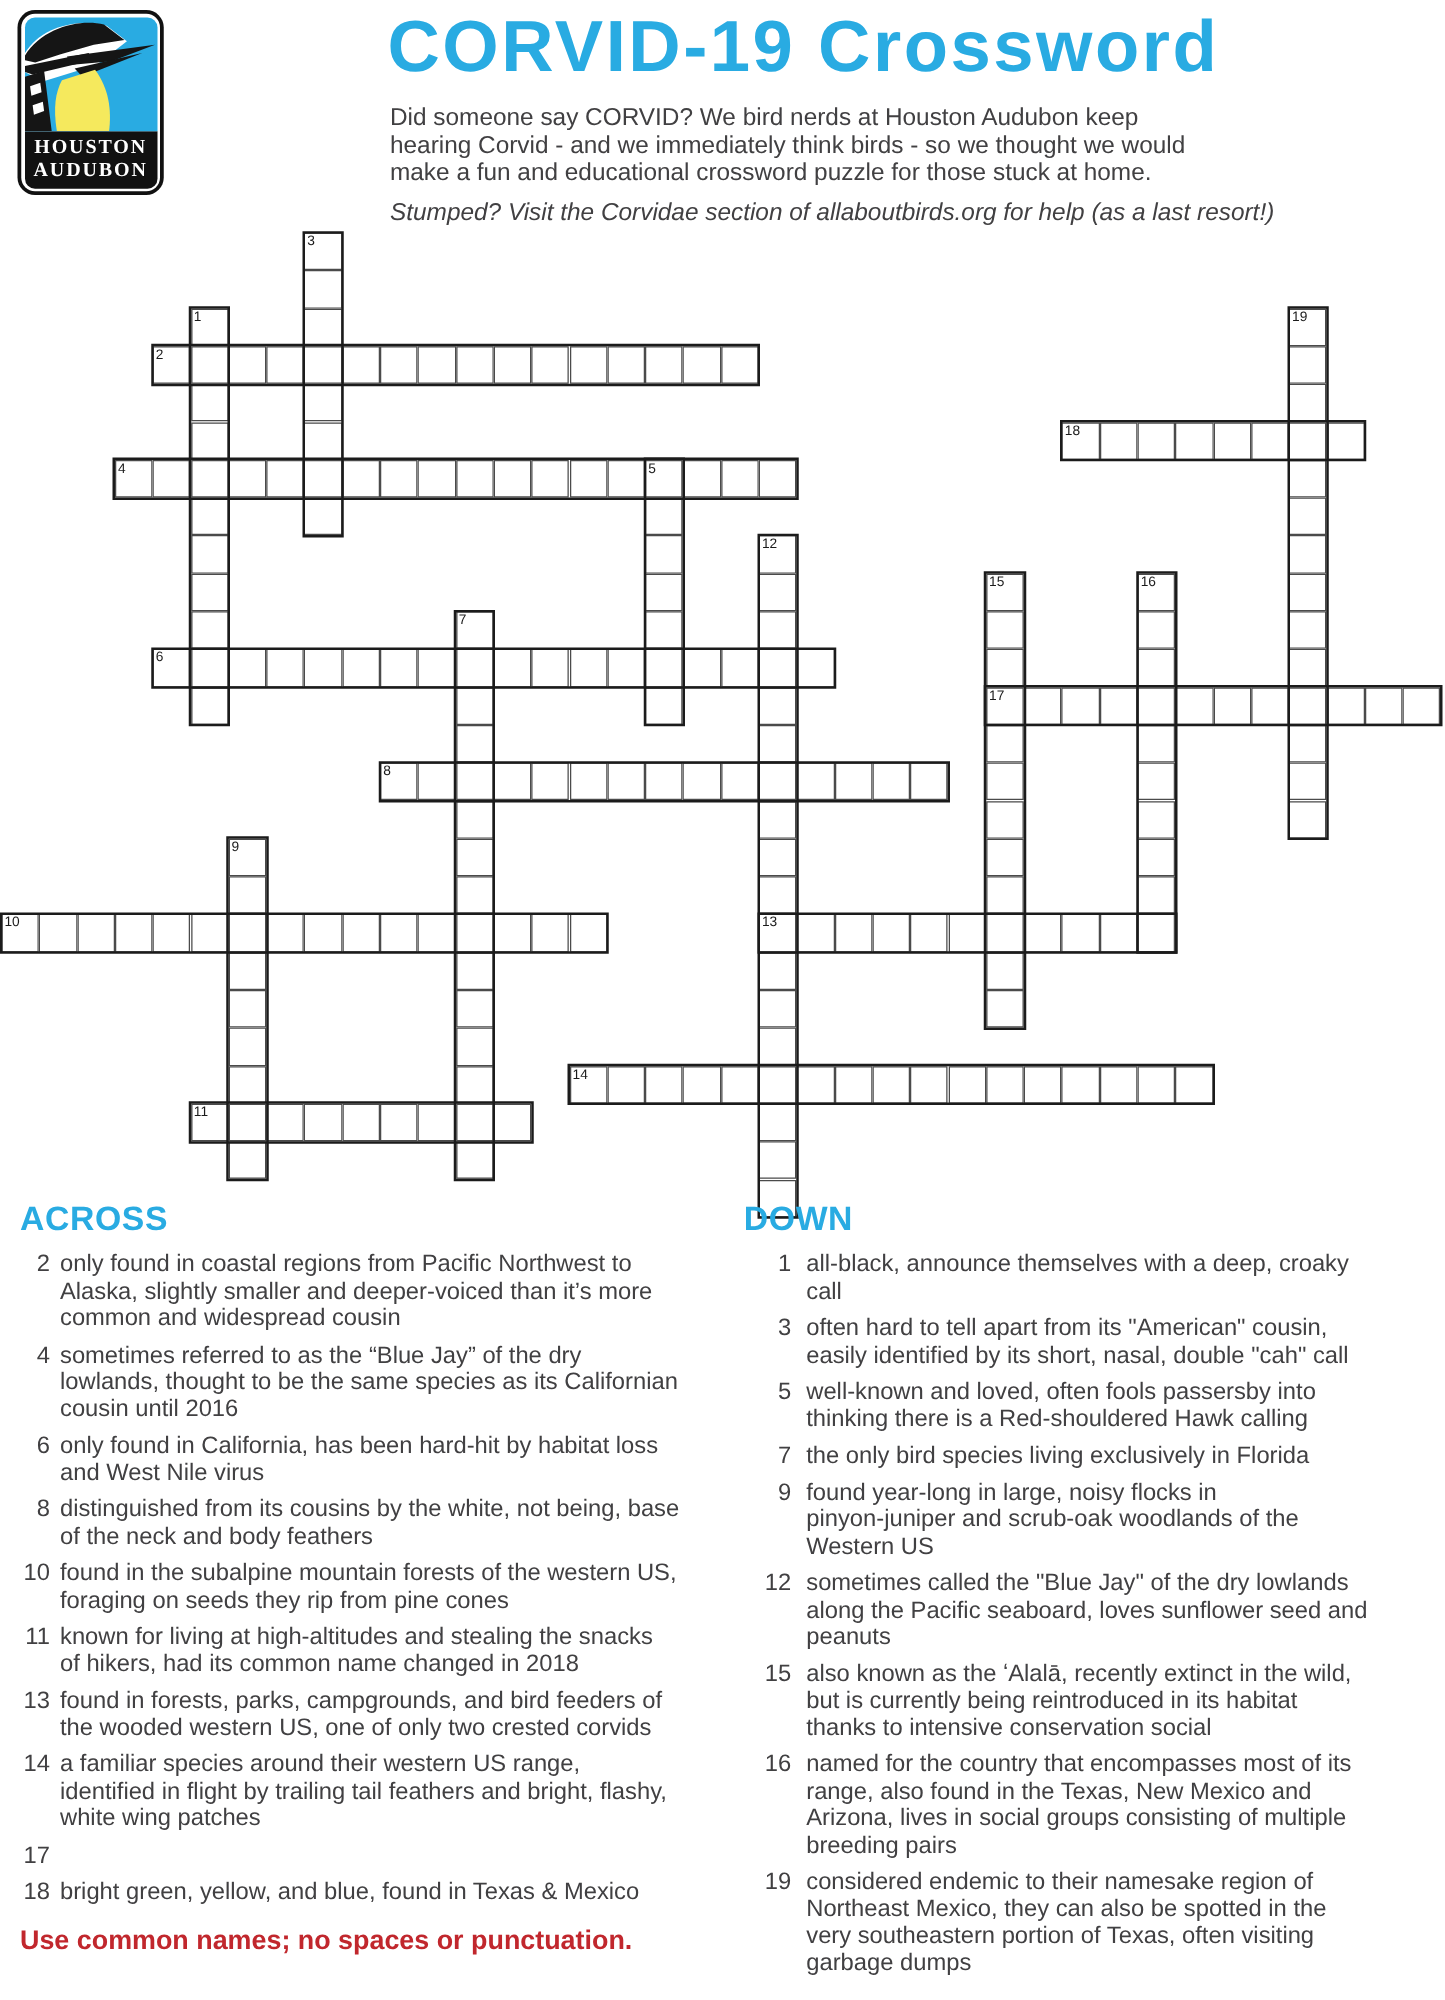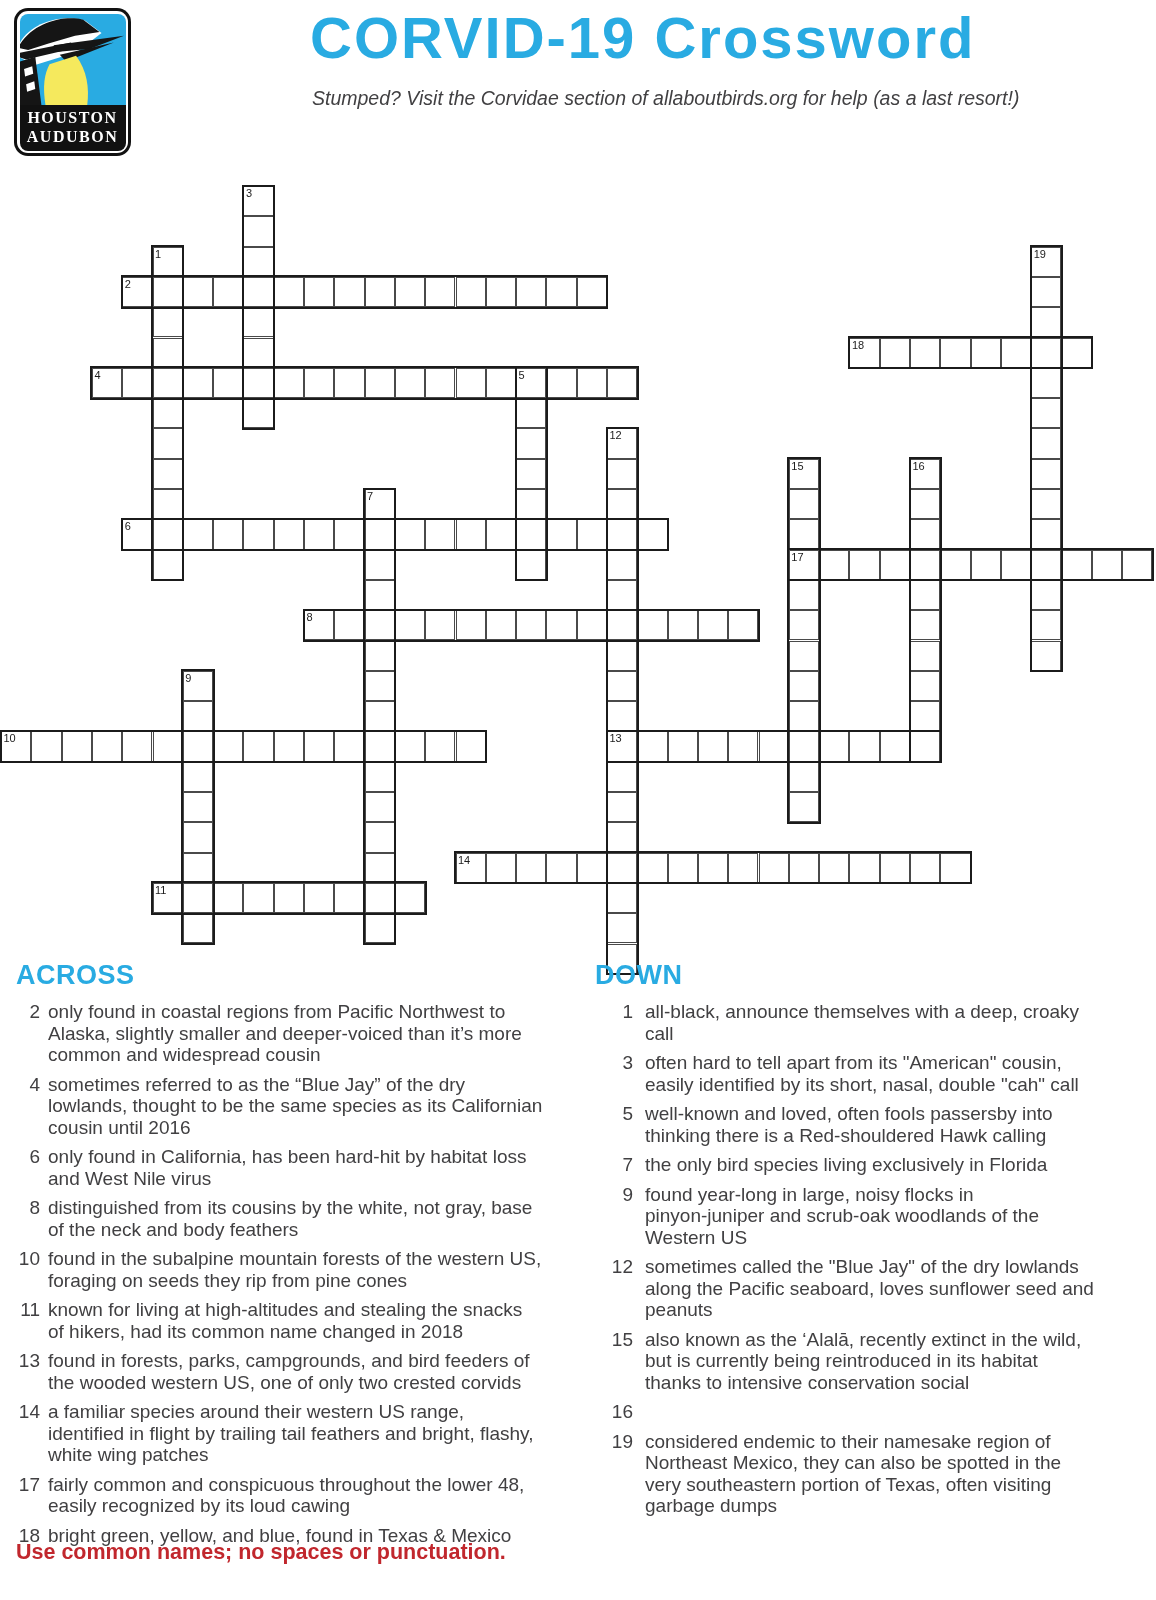--- a/index.html
+++ b/index.html
@@ -113,20 +113,23 @@
       </div>
       <div class="logo-band">
         <div>HOUSTON</div>
         <div>AUDUBON</div>
       </div>
     </div>
   </div>
 
   <h1 class="title">CORVID-19 Crossword</h1>
   <div class="intro">
+    <p>Did someone say CORVID? We bird nerds at Houston Audubon keep
+hearing Corvid - and we immediately think birds - so we thought we would
+make a fun and educational crossword puzzle for those stuck at home.</p>
     <p class="hint">Stumped? Visit the Corvidae section of allaboutbirds.org for help (as a last resort!)</p>
   </div>
 
   <div class="grid">
       <div class="cell" style="left: 152.5px; top: 246.6px;"></div>
       <div class="cell" style="left: 152.5px; top: 276.9px;"></div>
       <div class="cell" style="left: 152.5px; top: 307.2px;"></div>
       <div class="cell" style="left: 152.5px; top: 337.5px;"></div>
       <div class="cell" style="left: 152.5px; top: 367.8px;"></div>
       <div class="cell" style="left: 152.5px; top: 398.1px;"></div>
@@ -423,21 +426,21 @@
 lowlands, thought to be the same species as its Californian
 cousin until 2016</span>
         </div>
         <div class="clue">
           <span class="clue-num">6</span>
           <span class="clue-text">only found in California, has been hard-hit by habitat loss
 and West Nile virus</span>
         </div>
         <div class="clue">
           <span class="clue-num">8</span>
-          <span class="clue-text">distinguished from its cousins by the white, not gray, base
+          <span class="clue-text">distinguished from its cousins by the white, not being, base
 of the neck and body feathers</span>
         </div>
         <div class="clue">
           <span class="clue-num">10</span>
           <span class="clue-text">found in the subalpine mountain forests of the western US,
 foraging on seeds they rip from pine cones</span>
         </div>
         <div class="clue">
           <span class="clue-num">11</span>
           <span class="clue-text">known for living at high-altitudes and stealing the snacks
@@ -449,22 +452,20 @@
 the wooded western US, one of only two crested corvids</span>
         </div>
         <div class="clue">
           <span class="clue-num">14</span>
           <span class="clue-text">a familiar species around their western US range,
 identified in flight by trailing tail feathers and bright, flashy,
 white wing patches</span>
         </div>
         <div class="clue">
           <span class="clue-num">17</span>
-          <span class="clue-text">fairly common and conspicuous throughout the lower 48,
-easily recognized by its loud cawing</span>
         </div>
         <div class="clue">
           <span class="clue-num">18</span>
           <span class="clue-text">bright green, yellow, and blue, found in Texas &amp; Mexico</span>
         </div>
       </div>
   </section>
 
   <section class="clues down">
     <h2>DOWN</h2>
@@ -501,20 +502,24 @@
 peanuts</span>
         </div>
         <div class="clue">
           <span class="clue-num">15</span>
           <span class="clue-text">also known as the ʻAlalā, recently extinct in the wild,
 but is currently being reintroduced in its habitat
 thanks to intensive conservation social</span>
         </div>
         <div class="clue">
           <span class="clue-num">16</span>
+          <span class="clue-text">named for the country that encompasses most of its
+range, also found in the Texas, New Mexico and
+Arizona, lives in social groups consisting of multiple
+breeding pairs</span>
         </div>
         <div class="clue">
           <span class="clue-num">19</span>
           <span class="clue-text">considered endemic to their namesake region of
 Northeast Mexico, they can also be spotted in the
 very southeastern portion of Texas, often visiting
 garbage dumps</span>
         </div>
       </div>
   </section>

